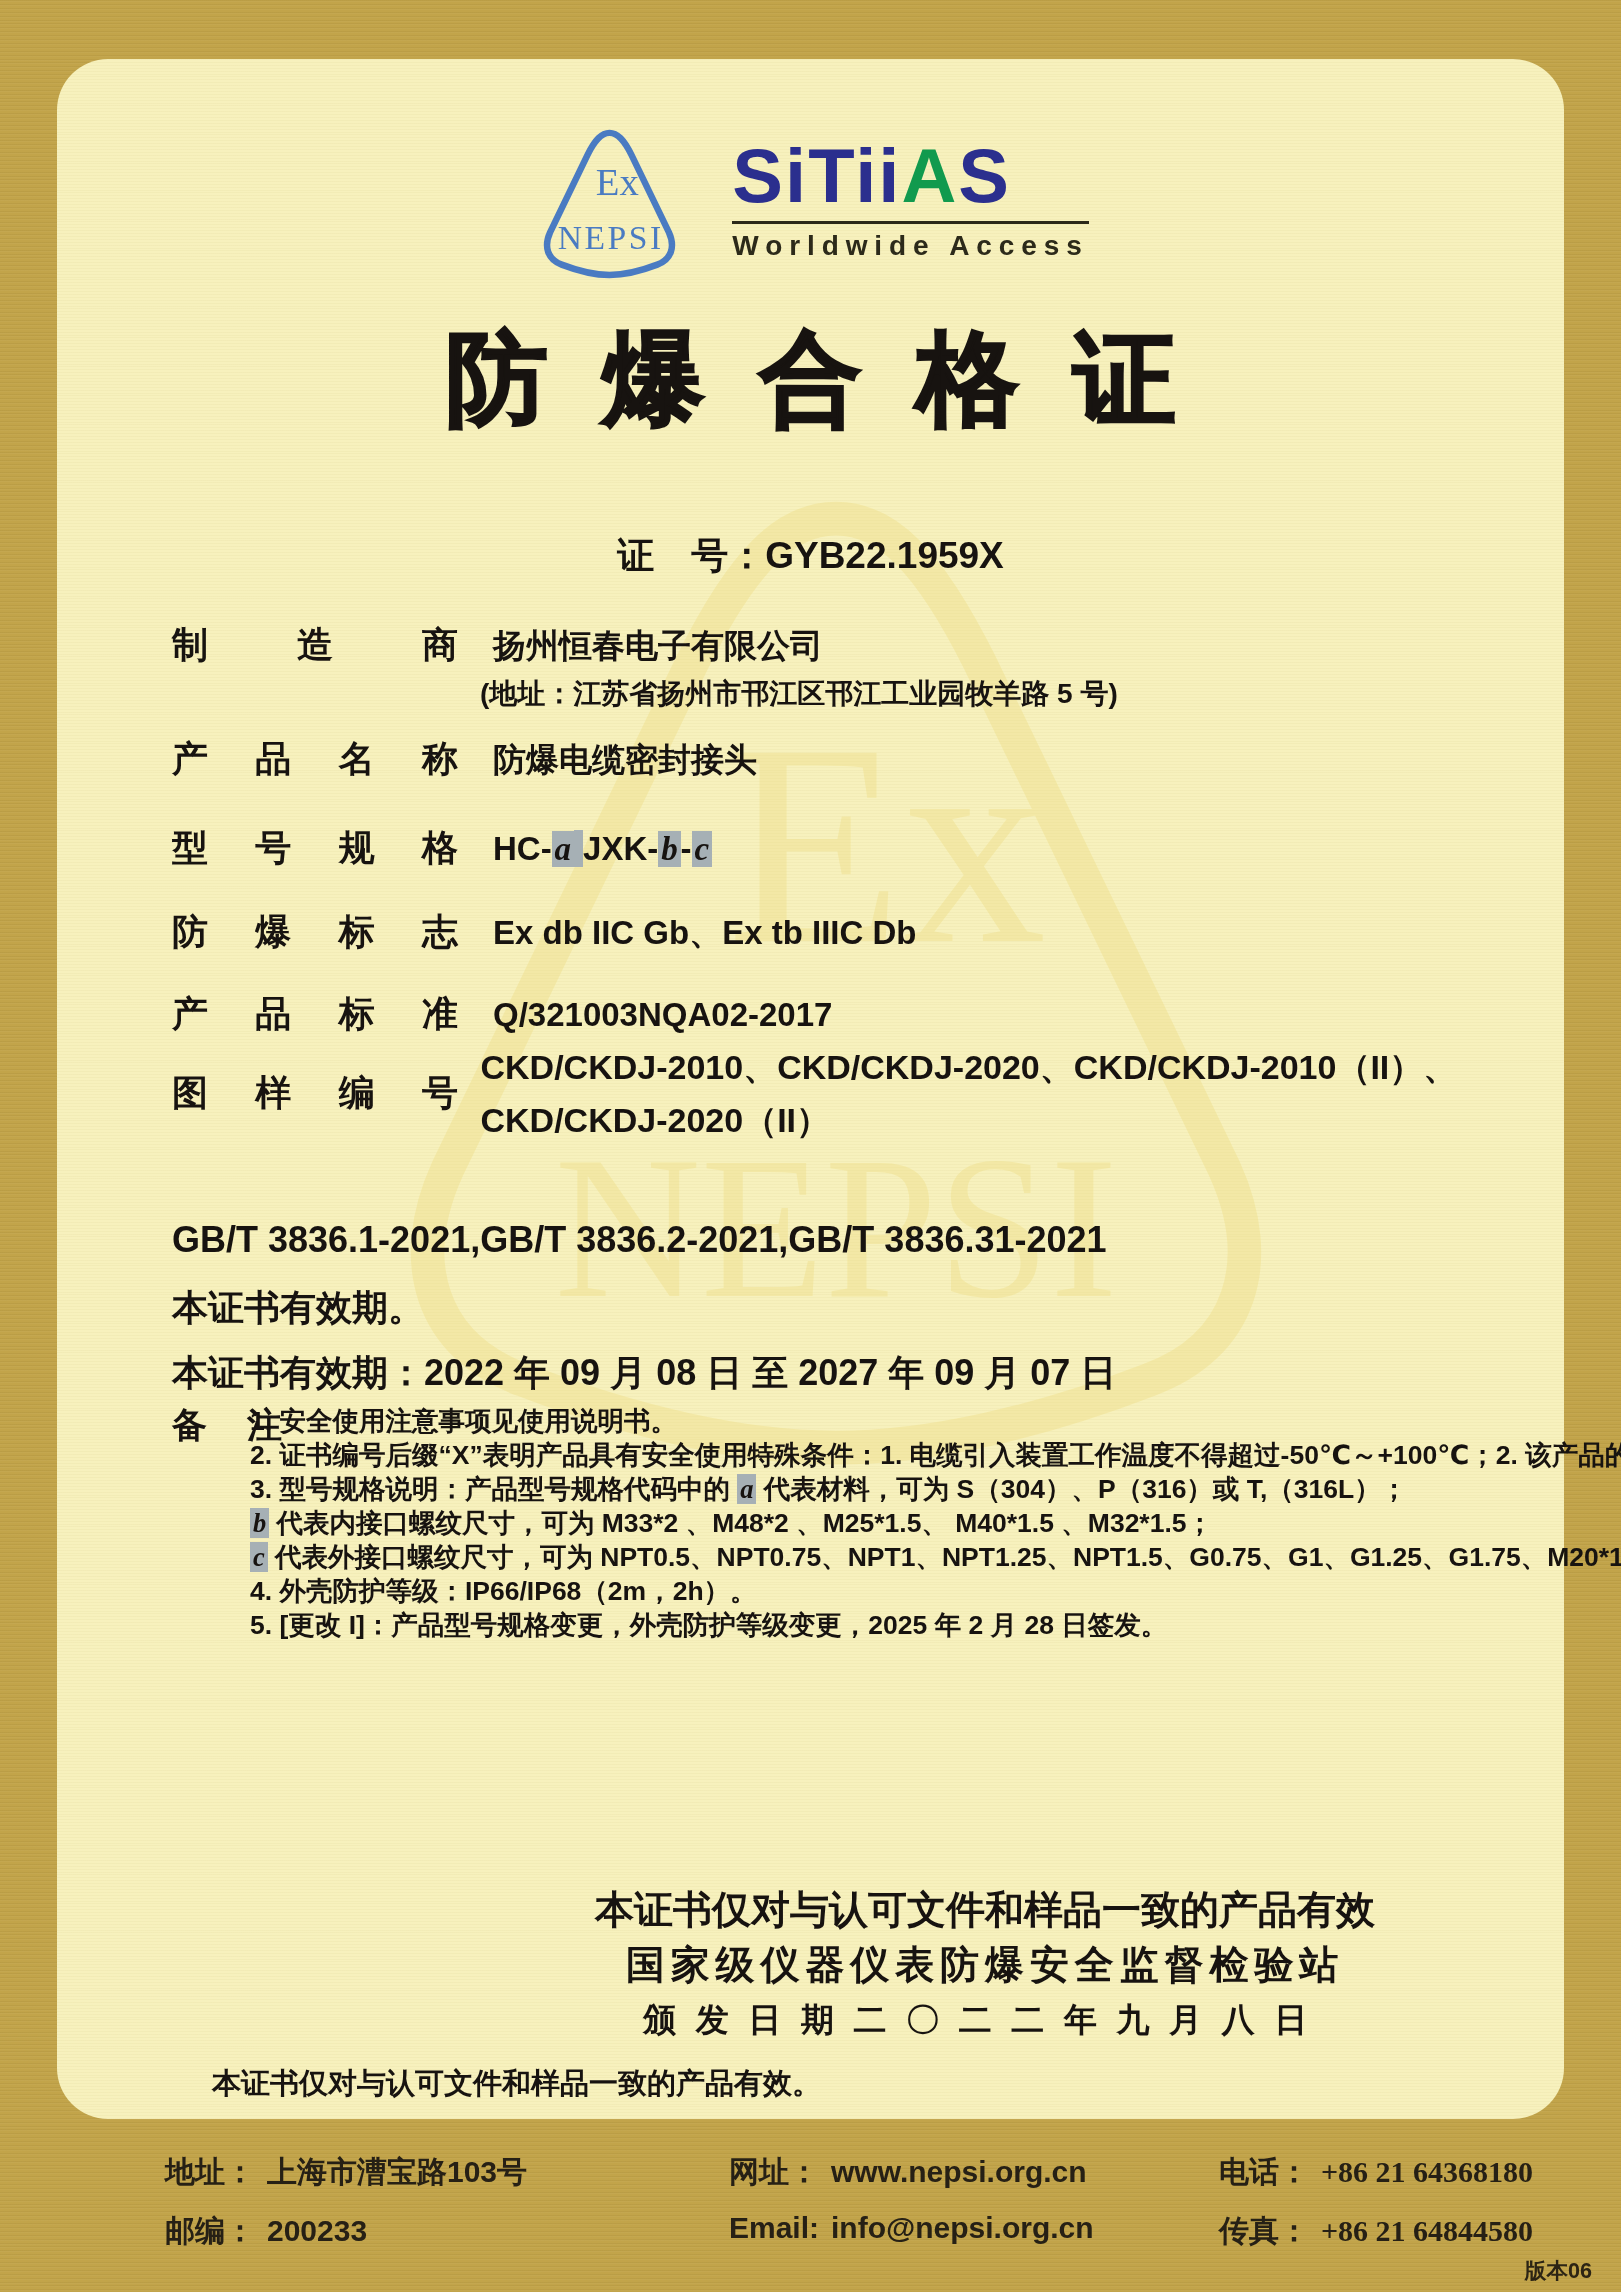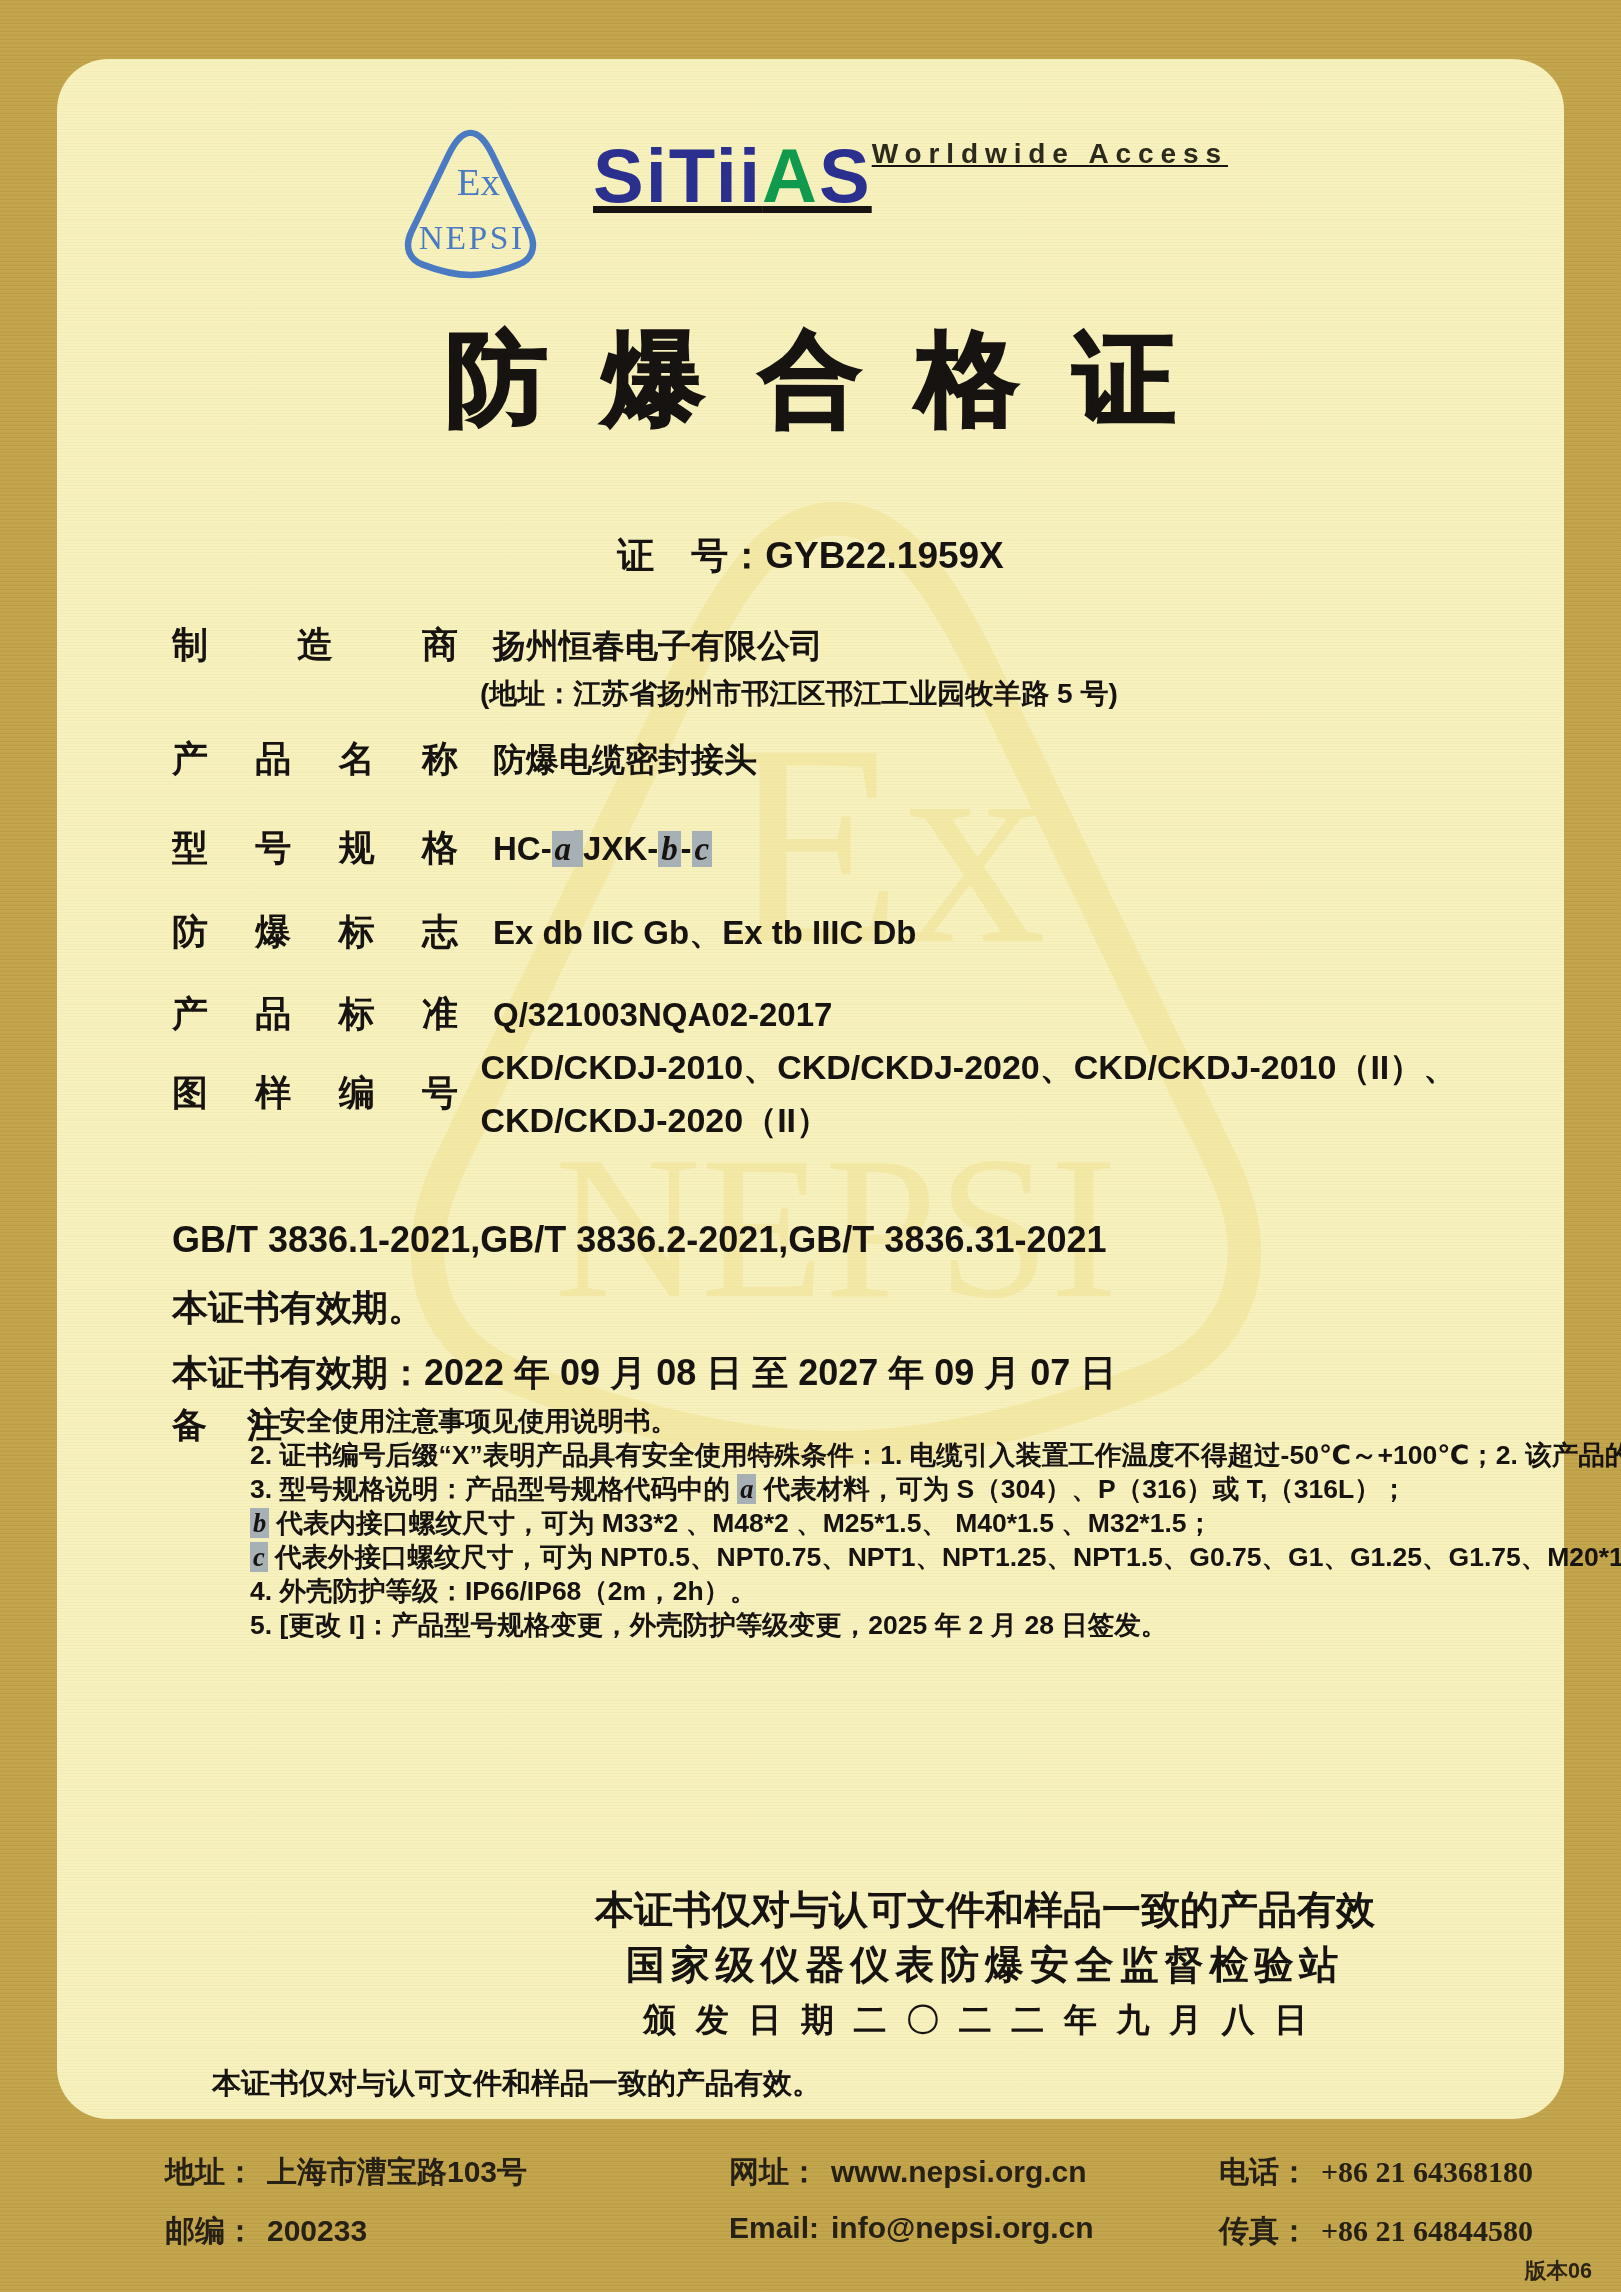--- a/index.html
+++ b/index.html
@@ -20,21 +20,21 @@
     background-color:var(--panel-bg,#f7f1bd);
     background-image:repeating-linear-gradient(180deg,
       rgba(140,120,30,0.045) 0px, rgba(140,120,30,0.045) 1px,
       transparent 1px, transparent 2.9px);
     border-radius:51px;
   }
   .watermark{position:absolute;left:230px;top:392px;width:1098px;height:1098px;opacity:.4;pointer-events:none;}
   
   .logos{position:absolute;left:0;top:63px;width:100%;display:flex;justify-content:center;align-items:flex-start;gap:45px;}
   .nepsi-svg{width:155px;height:169px;}
-  .sitiias{display:flex;align-items:stretch;margin-top:15.7px;text-decoration:underline;}
+  .sitiias{display:flex;flex-direction:column;align-items:stretch;margin-top:15.7px;}
   .sitiias-word{font-size:76px;font-weight:900;line-height:1;letter-spacing:2px;font-family:"Liberation Sans","DejaVu Sans",sans-serif;}
   .sitiias-word .navy{color:var(--sitiias-navy,#2b2f8e);}
   .sitiias-word .green{color:var(--sitiias-green,#119a4e);}
   .sitiias-rule{height:2.9px;background:#2c2a1a;margin:7.8px 0 5.9px 0;}
   .sitiias-tagline{font-size:28px;font-weight:700;letter-spacing:6.9px;color:#2c2a1a;white-space:nowrap;}
   
   .cert-title{
     position:absolute;left:0;top:253px;width:100%;
     text-align:center;font-size:102px;font-weight:900;
     letter-spacing:55px;padding-left:55px;box-sizing:border-box;

